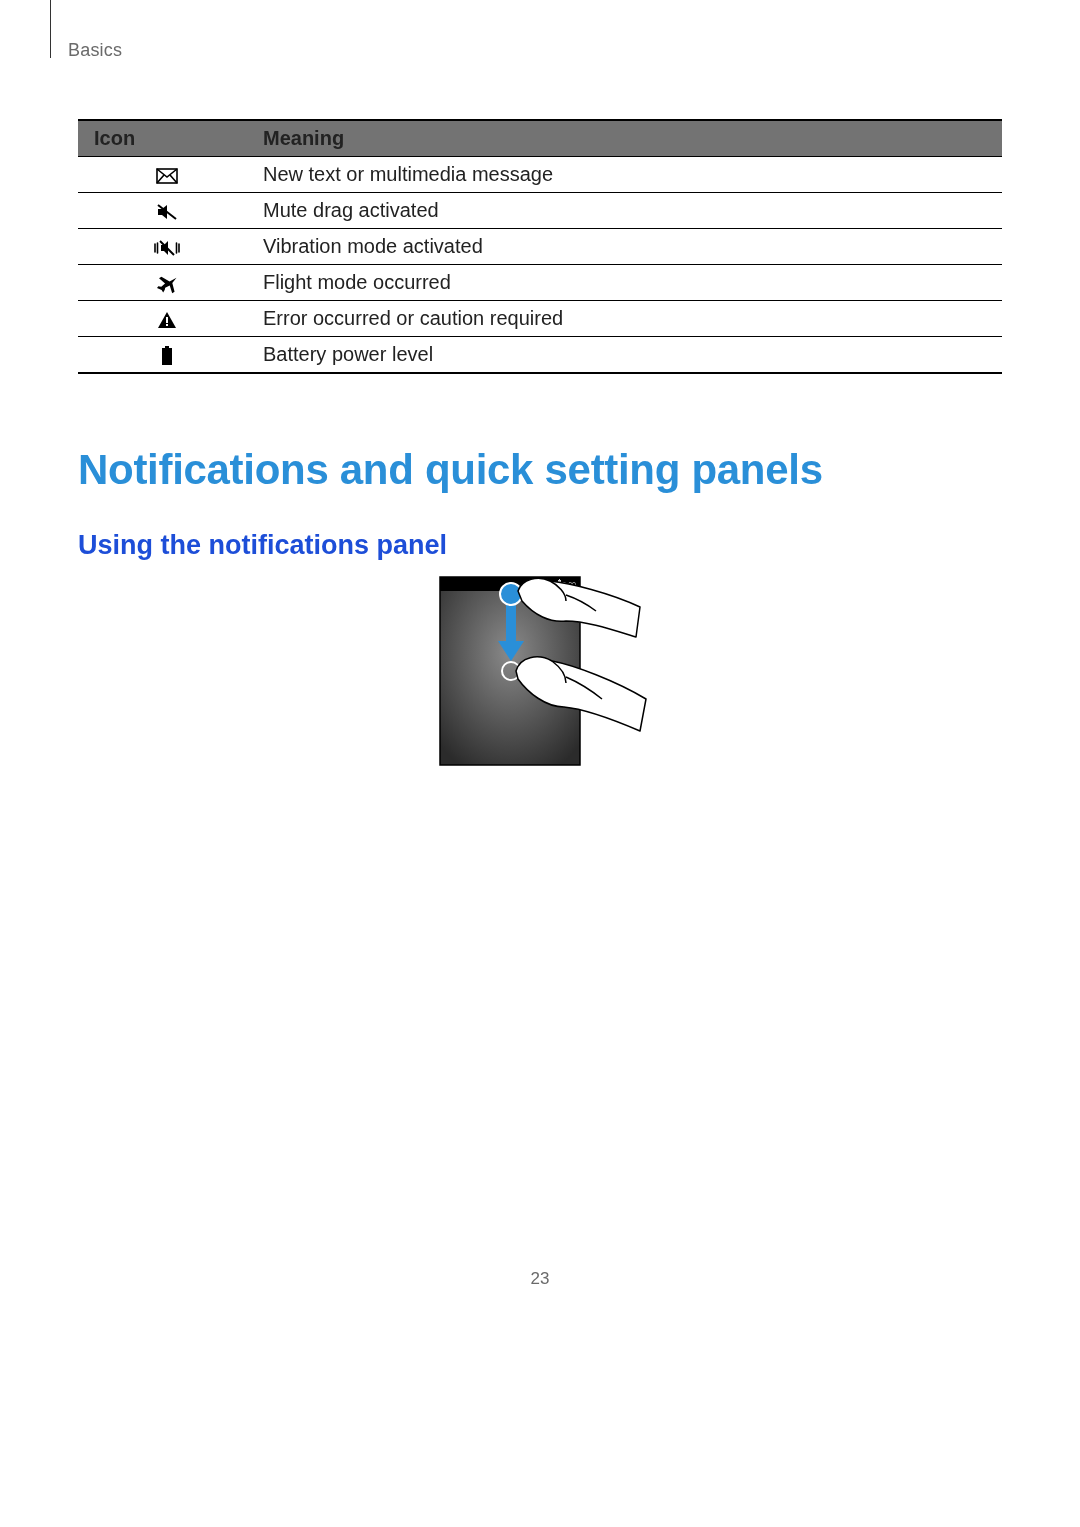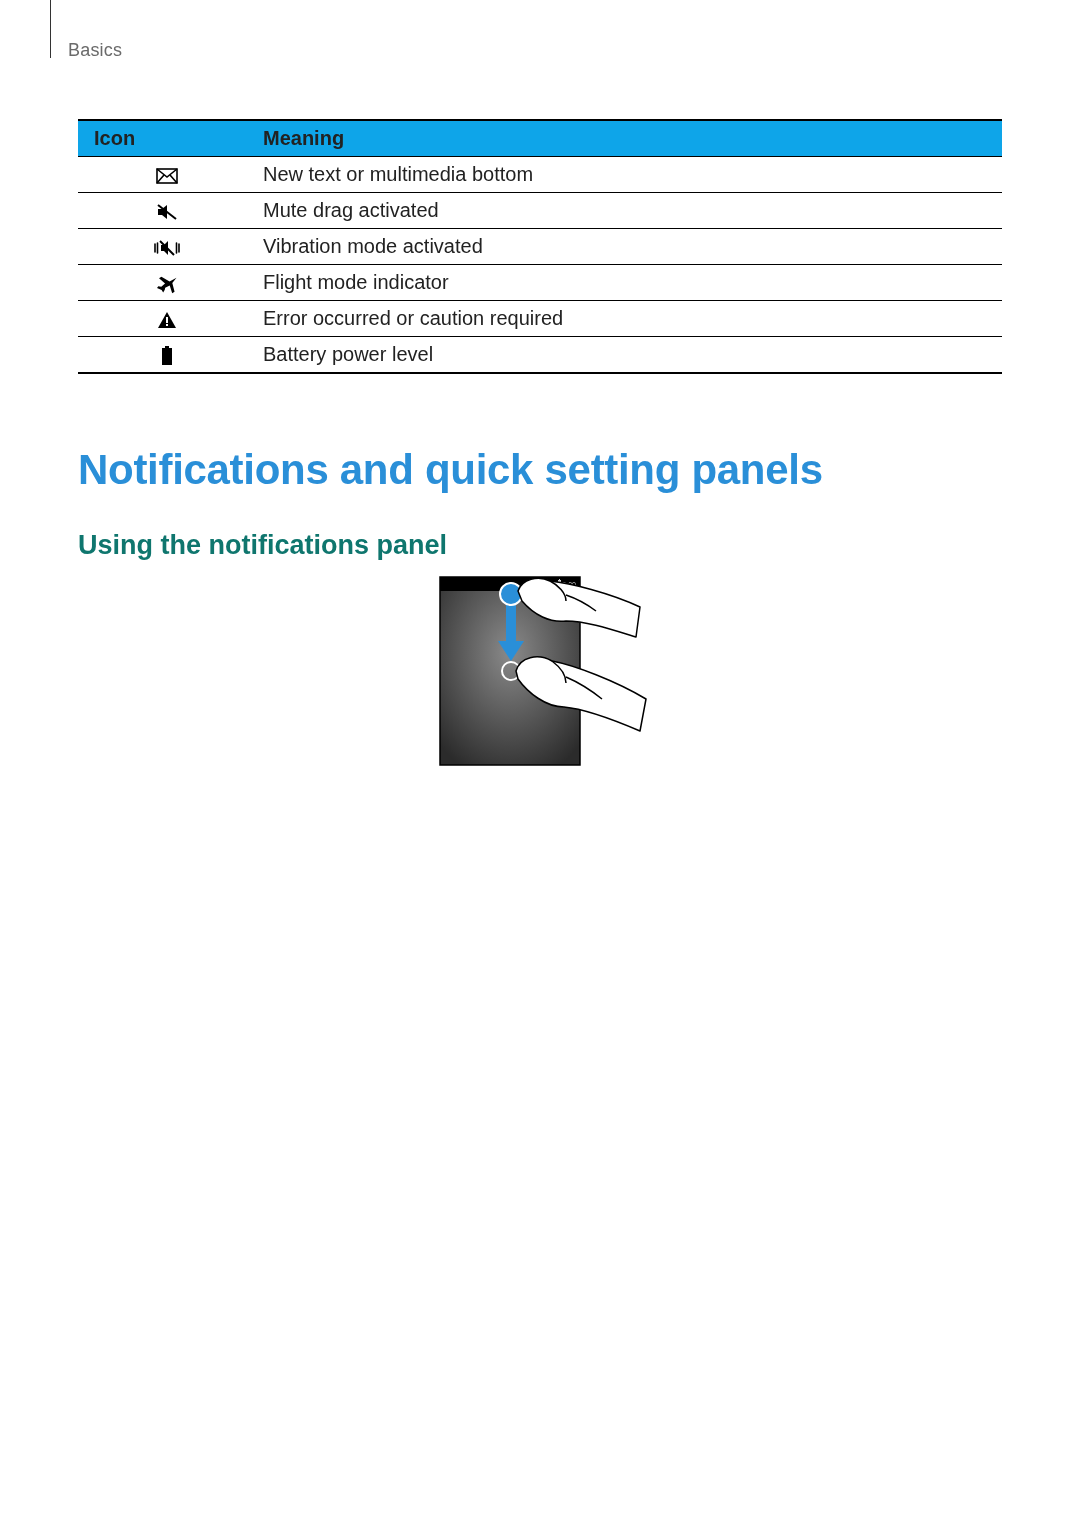--- a/index.html
+++ b/index.html
@@ -34,21 +34,21 @@
   table.icon-table {
     width: 100%;
     border-collapse: collapse;
     margin-top: 58px;
     font-size: 20px;
   }
   table.icon-table th {
     text-align: left;
     font-weight: 700;
     padding: 6px 8px 6px 16px;
-    background: #0ea5e9;
+    background: #737373;
     border-top: 2px solid #000;
     border-bottom: 1px solid #000;
   }
   table.icon-table td {
     padding: 6px 8px 6px 16px;
     border-bottom: 1px solid #000;
     vertical-align: middle;
   }
   table.icon-table tr:last-child td {
     border-bottom: 2px solid #000;
@@ -59,21 +59,21 @@
   .icon-cell svg { display: inline-block; vertical-align: middle; }
 
   h1.section-title {
     color: #2a8fd8;
     font-size: 42px;
     font-weight: 700;
     margin: 72px 0 8px 0;
     letter-spacing: -0.3px;
   }
   h2.sub-title {
-    color: #0f766e;
+    color: #1d4ed8;
     font-size: 27px;
     font-weight: 700;
     margin: 36px 0 6px 0;
   }
   p.body {
     font-size: 20.5px;
     line-height: 1.38;
     margin: 10px 0 12px 0;
     color: #222;
   }
@@ -108,21 +108,21 @@
       <tr>
         <td class="icon-cell">
           <span>
             <svg width="22" height="16" viewBox="0 0 22 16" fill="none" stroke="#000" stroke-width="1.6">
               <rect x="1" y="1" width="20" height="14"></rect>
               <path d="M1 1 L11 9 L21 1"></path>
               <path d="M1 15 L8 7 M21 15 L14 7"></path>
             </svg>
           </span>
         </td>
-        <td>New text or multimedia bottom</td>
+        <td>New text or multimedia message</td>
       </tr>
       <tr>
         <td class="icon-cell">
           <span>
             <svg width="22" height="18" viewBox="0 0 22 18" fill="#000">
               <path d="M2 6 L6 6 L11 2 L11 16 L6 12 L2 12 Z"></path>
               <path d="M2 2 L20 16" stroke="#000" stroke-width="2" fill="none"></path>
             </svg>
           </span>
         </td>
@@ -142,21 +142,21 @@
         <td>Vibration mode activated</td>
       </tr>
       <tr>
         <td class="icon-cell">
           <span>
             <svg width="20" height="20" viewBox="0 0 20 20" fill="#000">
               <path d="M18 2 L12 7 L3 4 L1 6 L8 10 L5 14 L2 14 L1 16 L6 17 L8 19 L9 16 L9 14 L13 11 L17 18 L19 16 L15 8 Z" transform="rotate(12 10 10)"></path>
             </svg>
           </span>
         </td>
-        <td>Flight mode indicator</td>
+        <td>Flight mode occurred</td>
       </tr>
       <tr>
         <td class="icon-cell">
           <span>
             <svg width="20" height="18" viewBox="0 0 20 18" fill="#000">
               <path d="M10 1 L19 17 L1 17 Z"></path>
               <rect x="9" y="6" width="2" height="6" fill="#fff"></rect>
               <rect x="9" y="13" width="2" height="2" fill="#fff"></rect>
             </svg>
           </span>
@@ -210,13 +210,14 @@
         <path d="M156 24 C168 28, 178 34, 186 40" fill="none"></path>
       </g>
       <g fill="#fff" stroke="#000" stroke-width="1.5" stroke-linejoin="round">
         <path d="M106 100 C110 86, 128 82, 142 90 C164 94, 206 110, 236 128 L230 160 C202 148, 176 138, 154 136 C136 136, 118 122, 108 108 Z"></path>
         <path d="M142 90 C150 96, 156 104, 156 112" fill="none"></path>
         <path d="M156 106 C170 112, 182 120, 192 128" fill="none"></path>
       </g>
     </svg>
   </div>
 
+  <div class="page-number">23</div>
 </div>
 
 </body></html>

